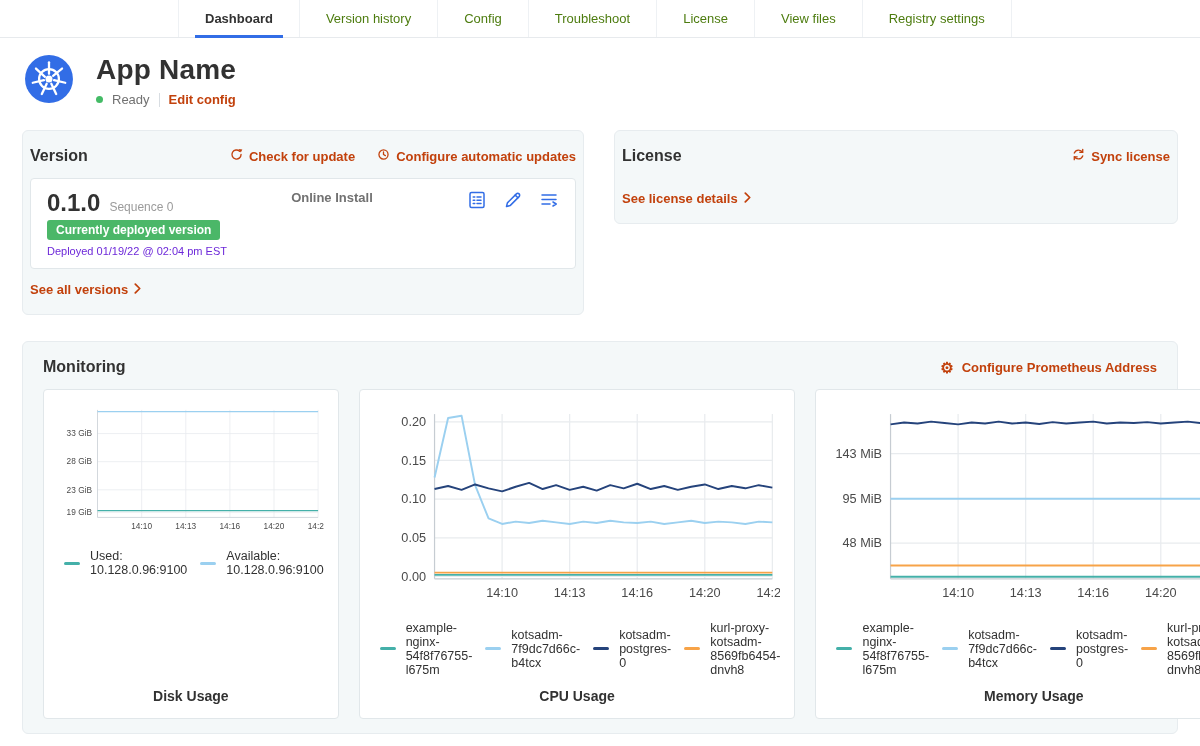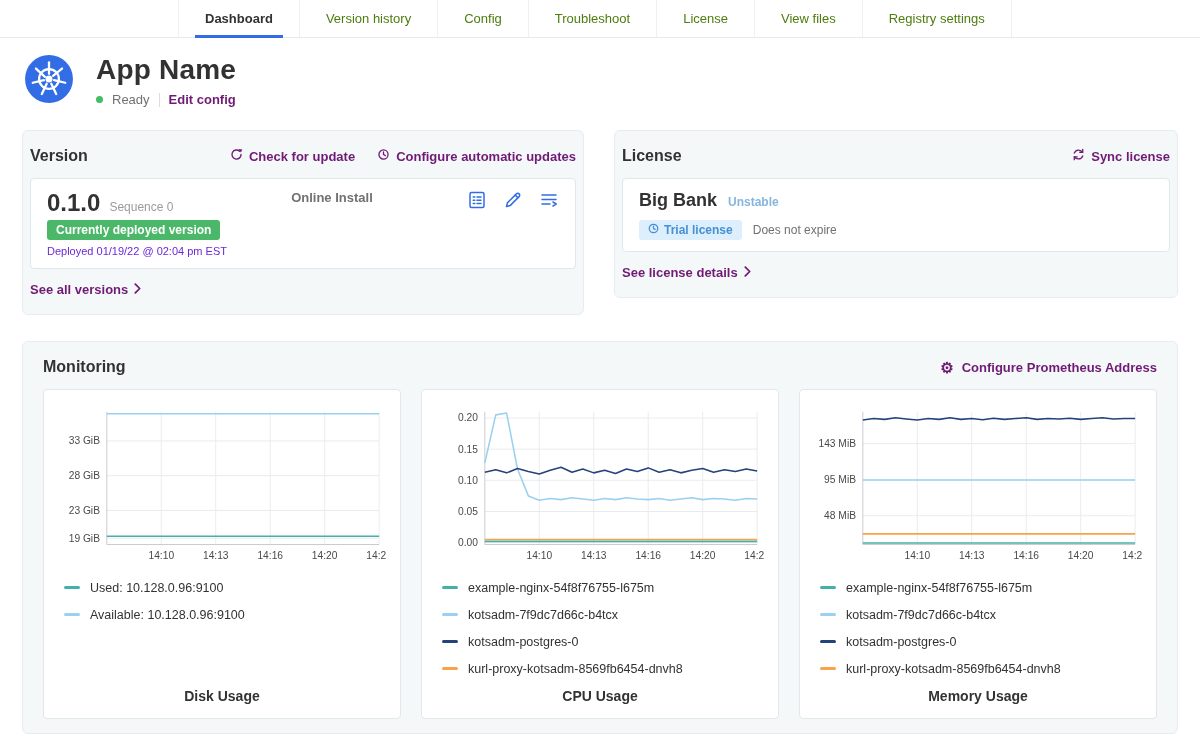--- a/index.html
+++ b/index.html
@@ -13,21 +13,21 @@
   .tab.active{color:#323232;font-weight:700}
   .tab.active::after{content:"";position:absolute;left:16px;right:16px;bottom:-1px;height:3px;background:#326de6}
 
   
   .app-header{display:flex;align-items:flex-start;gap:22px;padding:16px 24px 8px}
   .hdr-text h1{font-size:28px;font-weight:700;letter-spacing:.2px;line-height:32px}
   .status-row{display:flex;align-items:center;gap:9px;margin-top:6px;font-size:13px}
   .dot{width:7px;height:7px;border-radius:50%;background:#44bb66;flex:none}
   .status-text{color:#717171}
   .vdiv{width:1px;height:14px;background:#d8dde2}
-  .link{color:#701a75;font-weight:700;font-size:13px;cursor:pointer;text-decoration:none;display:inline-flex;align-items:center;gap:6px;white-space:nowrap}
+  .link{color:#c2410c;font-weight:700;font-size:13px;cursor:pointer;text-decoration:none;display:inline-flex;align-items:center;gap:6px;white-space:nowrap}
 
   
   .cards-row{display:flex;gap:30px;padding:14px 22px 0;align-items:flex-start}
   .panel{background:#f4f8f9;border:1px solid #e7ecef;border-radius:6px;padding:16px 7px}
   .version-panel{width:562px;flex:none}
   .license-panel{flex:1}
   .panel-head{display:flex;justify-content:space-between;align-items:center;margin-bottom:13px}
   .panel-title{font-size:16px;font-weight:700}
   .head-links{display:flex;gap:22px;align-items:center}
   .inner-card{background:#fff;border:1px solid #e1e7ea;border-radius:4px;padding:11px 16px}
@@ -51,21 +51,21 @@
   .lic-row2{display:flex;align-items:center;gap:11px;margin-top:9px}
   .trial-badge{background:#ddeefc;color:#4591d2;font-size:12px;font-weight:700;padding:3px 9px;border-radius:3px;display:inline-flex;align-items:center;gap:5px}
   .lic-expiry{font-size:12px;color:#717171}
 
   
   .monitoring-panel{margin:26px 22px 0;padding:16px 20px 14px}
   .gear{font-size:15px;line-height:1;margin-right:2px}
   .charts-row{display:flex;gap:20px}
   .chart-card{background:#fff;border:1px solid #e1e7ea;border-radius:4px;padding:12px 14px;flex:1;height:330px;display:flex;flex-direction:column}
   .chart-area svg{width:100%;height:auto;display:block}
-  .legend{margin-top:13px;display:flex;flex-direction:column;gap:13px;padding-left:6px}
+  .legend{margin-top:13px;display:flex;flex-direction:row;gap:13px;padding-left:6px}
   .legend-item{display:flex;align-items:center;gap:10px;font-size:12.5px;color:#323232}
   .swatch{width:16px;height:3px;border-radius:2px;flex:none}
   .chart-title{margin-top:auto;text-align:center;font-weight:700;font-size:14px;padding:6px 0 2px}
 </style>
 </head>
 <body>
 
 <nav class="topbar">
   <div class="tab active">Dashboard</div>
   <div class="tab">Version history</div>
@@ -170,36 +170,20 @@
       <h2 class="panel-title">License</h2>
       <a class="link">
         <span><svg viewBox="0 0 16 16" width="13" height="13" fill="none" stroke="currentColor" stroke-width="1.6" stroke-linecap="round">
               <path d="M2.8 6.2C3.8 3.9 6 2.4 8.4 2.6c1.9.1 3.5 1.1 4.5 2.6"></path>
               <path d="M13.2 1.6v3.6H9.6"></path>
               <path d="M13.2 9.8c-1 2.3-3.2 3.8-5.6 3.6-1.9-.1-3.5-1.1-4.5-2.6"></path>
               <path d="M2.8 14.4v-3.6h3.6"></path>
             </svg></span>
         <span>Sync license</span>
       </a>
-    </div>
-    <div class="inner-card">
-      <div class="lic-row1">
-        <span class="lic-name">Big Bank</span>
-        <span class="lic-channel">Unstable</span>
-      </div>
-      <div class="lic-row2">
-        <span class="trial-badge">
-          <span><svg viewBox="0 0 12 12" width="11" height="11">
-                <circle cx="6" cy="6" r="4.6" fill="none" stroke="#4591d2" stroke-width="1.4"></circle>
-                <path d="M6 3.4V6l1.8 1" fill="none" stroke="#4591d2" stroke-width="1.4" stroke-linecap="round"></path>
-              </svg></span>
-          <span>Trial license</span>
-        </span>
-        <span class="lic-expiry">Does not expire</span>
-      </div>
     </div>
     <a class="link see-link">
       <span>See license details</span>
       <span><svg viewBox="0 0 8 12" width="7" height="11">
             <path d="M1.5 1l5 5-5 5" fill="none" stroke="currentColor" stroke-width="2" stroke-linecap="round" stroke-linejoin="round"></path>
           </svg></span>
     </a>
   </section>
 </div>
 

